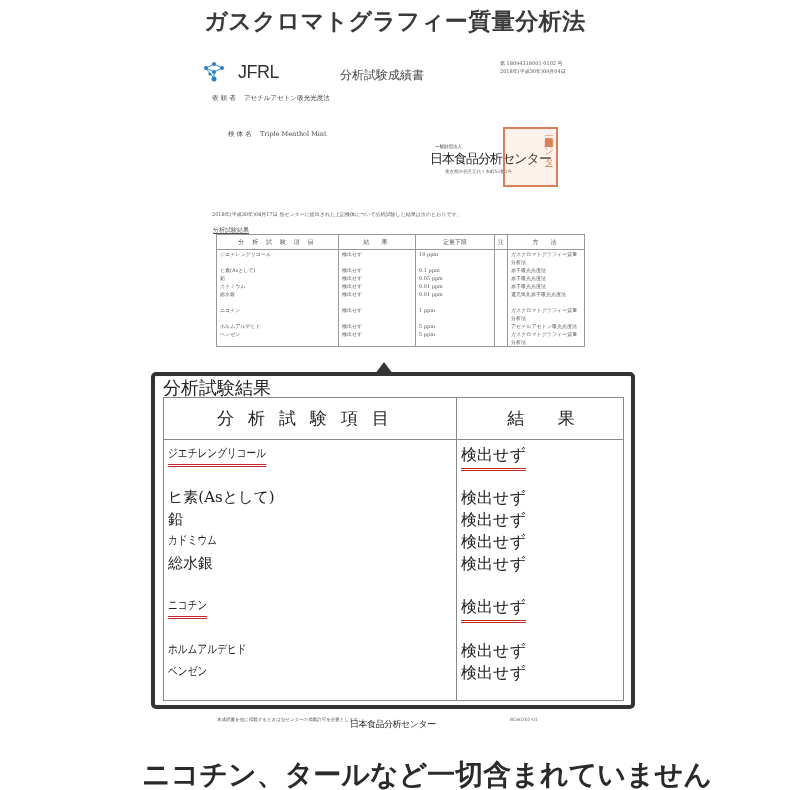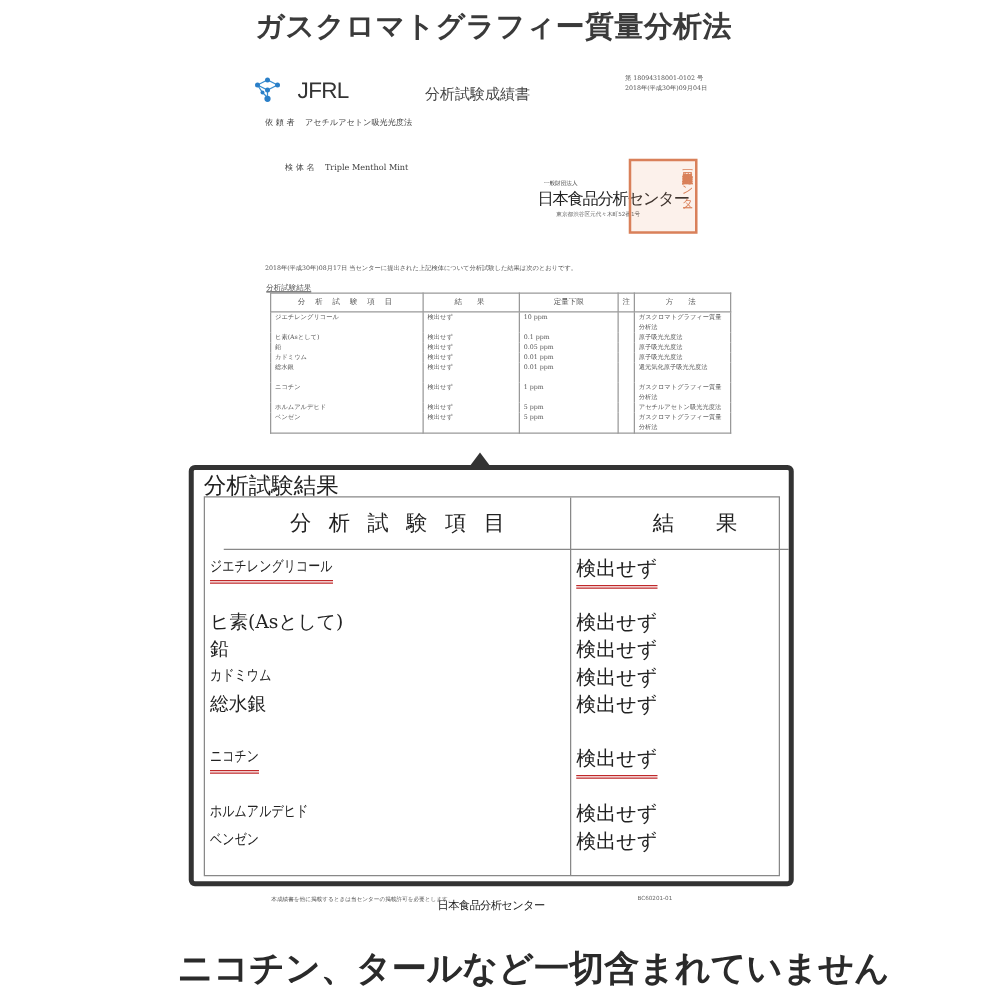--- a/index.html
+++ b/index.html
@@ -31,21 +31,21 @@
   table.mini td, table.mini th { border-left:1px solid #999; border-right:1px solid #999; padding:0 3px; vertical-align:top; font-weight:normal; line-height:8px; }
   table.mini th { border-top:1px solid #999; border-bottom:1px solid #999; height:14px; vertical-align:middle; text-align:center; font-size:6px; letter-spacing:3px; }
   table.mini tr:last-child td { border-bottom:1px solid #999; }
 
   .pointer { position:absolute; left:375px; top:362px; width:0; height:0;
              border-left:9px solid transparent; border-right:9px solid transparent; border-bottom:12px solid #333; }
   .zoom-box { position:absolute; left:151px; top:372px; width:484px; height:337px;
               border:4px solid #333; border-radius:5px; background:#fff; box-sizing:border-box; overflow:hidden; }
   .zoom-caption { position:absolute; left:8px; top:0px; font-size:18px; color:#222; font-family:"DejaVu Serif", serif; }
   .zoom-table { position:absolute; left:8px; top:21px; width:461px; height:304px; border:1px solid #888; box-sizing:border-box; }
-  .zt-header { position:absolute; left:15px; top:0; width:100%; height:42px; border-bottom:1px solid #888; box-sizing:border-box; }
+  .zt-header { position:absolute; left:0; top:0; width:100%; height:42px; border-bottom:1px solid #888; box-sizing:border-box; }
   .zt-divider { position:absolute; left:292px; top:0; width:1px; height:100%; background:#888; }
   .zt-h1 { position:absolute; left:0; width:292px; top:9px; text-align:center; font-size:17px; letter-spacing:14px; color:#222; font-family:"DejaVu Serif", serif; }
   .zt-h2 { position:absolute; left:293px; width:168px; top:9px; text-align:center; font-size:17px; word-spacing:28px; color:#222; font-family:"DejaVu Serif", serif; }
   .zt-row { position:absolute; left:0; width:100%; height:22px; }
   .zt-item { position:absolute; left:4px; top:0; font-size:15px; color:#222; font-family:"DejaVu Serif", serif; white-space:nowrap; }
   .zt-item.narrow { font-size:12px; transform:scaleX(0.8); transform-origin:left; }
   .zt-res { position:absolute; left:297px; top:0; font-size:16px; color:#222; font-family:"DejaVu Serif", serif; }
   .red-under { border-bottom:3px double #c0282a; padding-bottom:2px; }
 
   .footer-note { position:absolute; left:217px; top:717px; font-size:4.5px; color:#555; }

